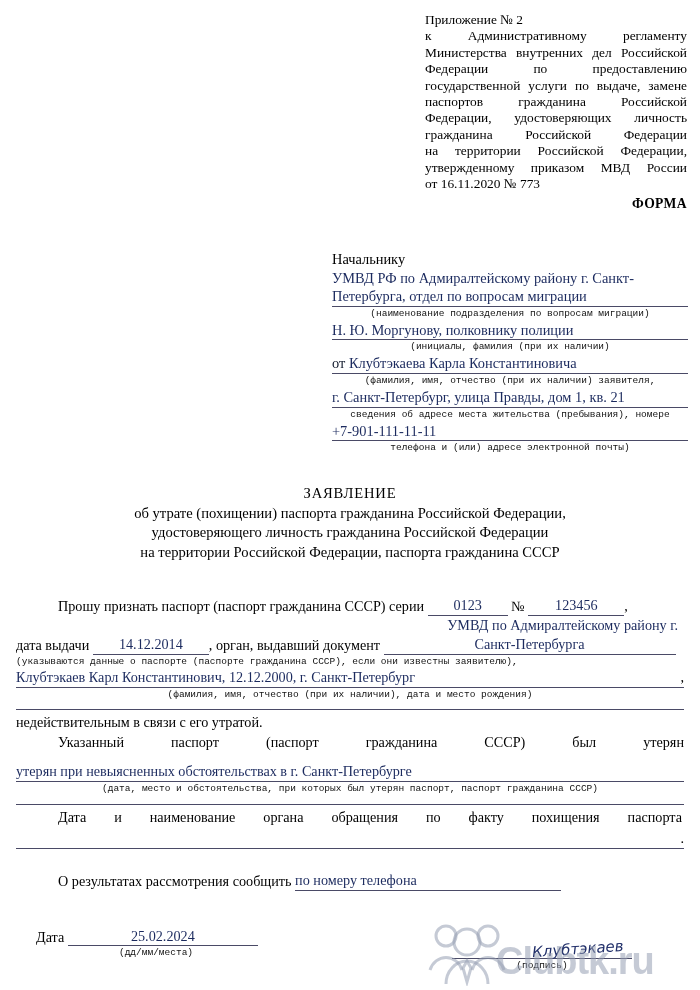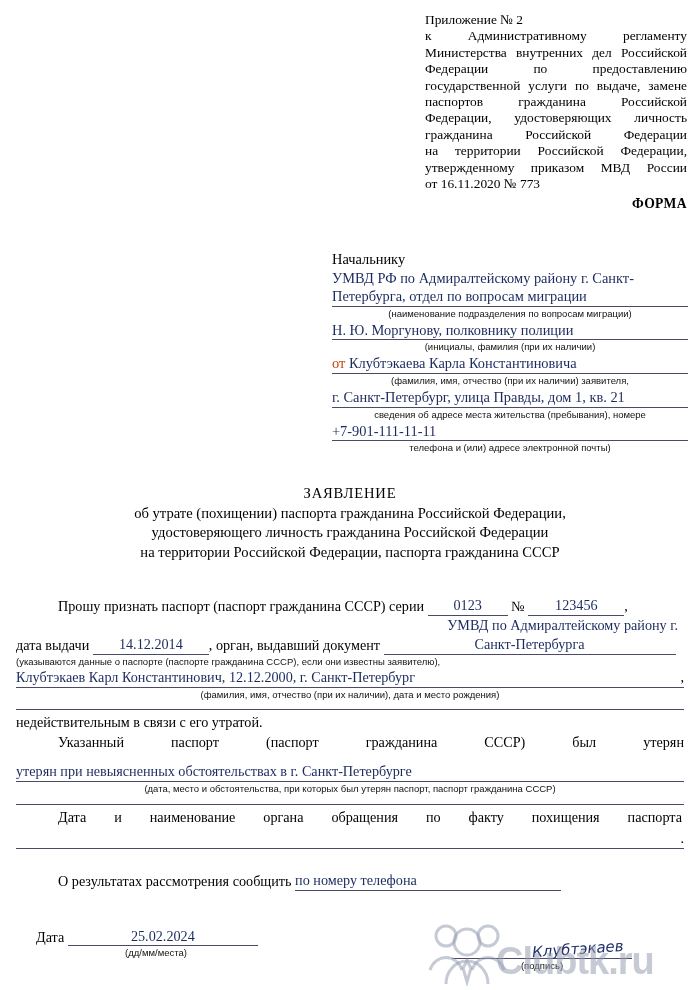--- a/index.html
+++ b/index.html
@@ -25,21 +25,21 @@
   .just { text-align: justify; text-align-last: justify; font-family: Liberation Serif, serif; }
   .fill {
     color: #1b2a5e;
     white-space: nowrap;
   }
   .cap {
     font-size: 9.5px;
     line-height: 11px;
     text-align: center;
     color: #111;
-    font-family: Liberation Sans, sans-serif;
+    font-family: Liberation Mono, monospace;
   }
   .rule {
     border-bottom: 1.1px solid #4a4a66;
     height: 0;
   }
 
   
   #appendix {
     left: 425px;
     top: 12px;
@@ -67,21 +67,21 @@
   
   #addr {
     left: 332px;
     top: 250px;
     width: 356px;
     font-size: 14.4px;
     line-height: 18.6px;
   }
   #addr .capA { margin-top: 1px; margin-bottom: 2px; }
   #addr .row { white-space: nowrap; }
-  #addr .pref { color: #c2410c; }
+  #addr .pref { color: #0f172a; }
 
   
   #title {
     left: 20px;
     top: 484px;
     width: 660px;
     font-size: 14.6px;
     line-height: 19.6px;
     text-align: center;
   }

